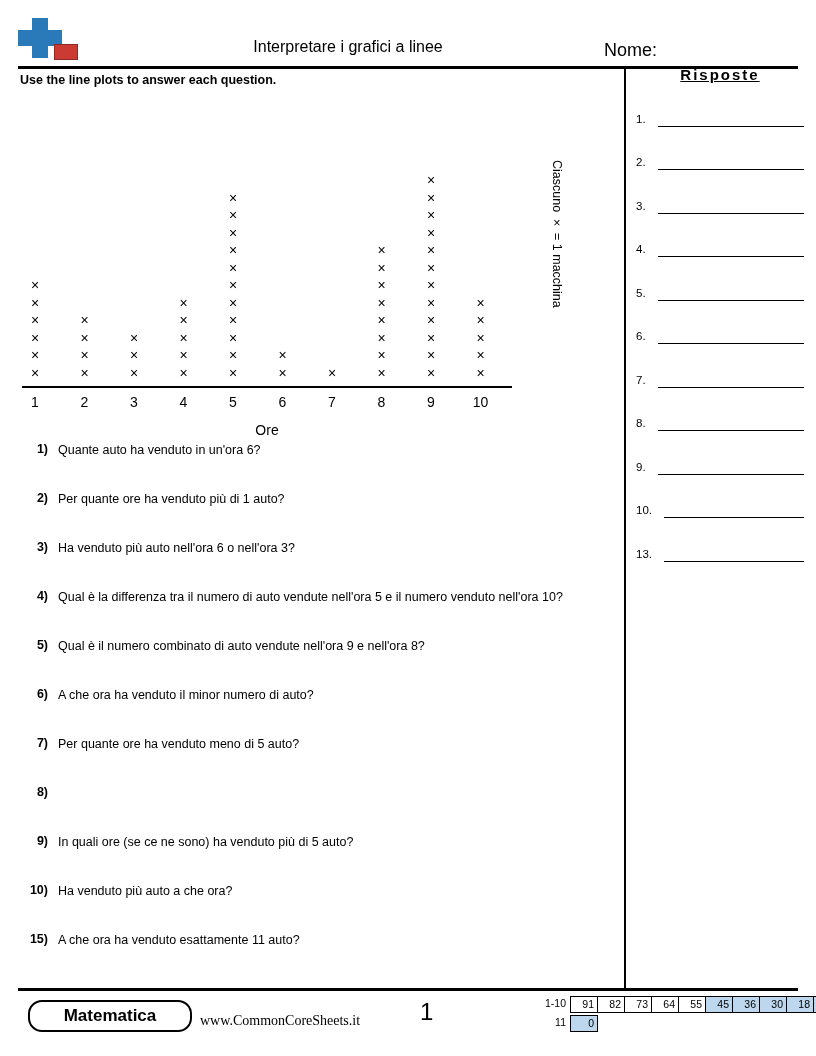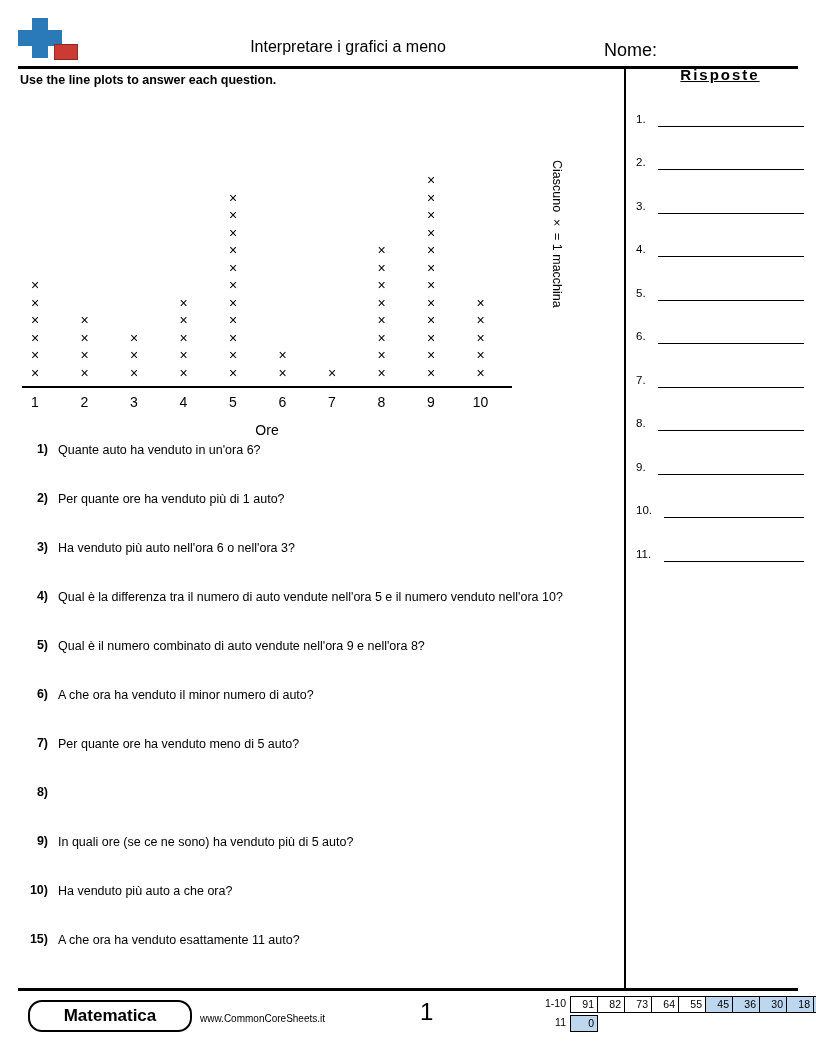--- a/index.html
+++ b/index.html
@@ -229,21 +229,22 @@
     border-radius: 14px;
     text-align: center;
     font-size: 17px;
     font-weight: bold;
     line-height: 28px;
   }
   .site-url {
     position: absolute;
     left: 200px;
     top: 1013px;
-    font-size: 10px;
+    font-size: 14px;
+    font-family: Liberation Serif, serif;
   }
   .page-number {
     position: absolute;
     left: 420px;
     top: 998px;
     font-size: 24px;
   }
   .score-table {
     position: absolute;
     left: 530px;
@@ -276,21 +277,21 @@
 </style>
 </head>
 <body>
 
 <div class="header">
   <div class="logo">
     <div class="plus-v"></div>
     <div class="plus-h"></div>
     <div class="redbox"></div>
   </div>
-  <div class="header-title">Interpretare i grafici a meno</div>
+  <div class="header-title">Interpretare i grafici a linee</div>
   <div class="header-name">Nome:</div>
 </div>
 <div class="header-rule"></div>
 
 <div class="instructions">Use the line plots to answer each question.</div>
 
 <div class="vdivider"></div>
 
 <div class="answers">
   <div class="answers-title">Risposte</div>
@@ -329,21 +330,21 @@
       </div>
       <div class="answer-row">
         <span class="answer-num">9.</span>
         <span class="answer-line"></span>
       </div>
       <div class="answer-row wide">
         <span class="answer-num">10.</span>
         <span class="answer-line"></span>
       </div>
       <div class="answer-row wide">
-        <span class="answer-num">11.</span>
+        <span class="answer-num">13.</span>
         <span class="answer-line"></span>
       </div>
     </div>
 </div>
 
 <div class="plot">
   <div id="plot-columns">
       <div class="plot-col" style="left: 2px;">
         <div class="x-mark">×</div>
         <div class="x-mark">×</div>

